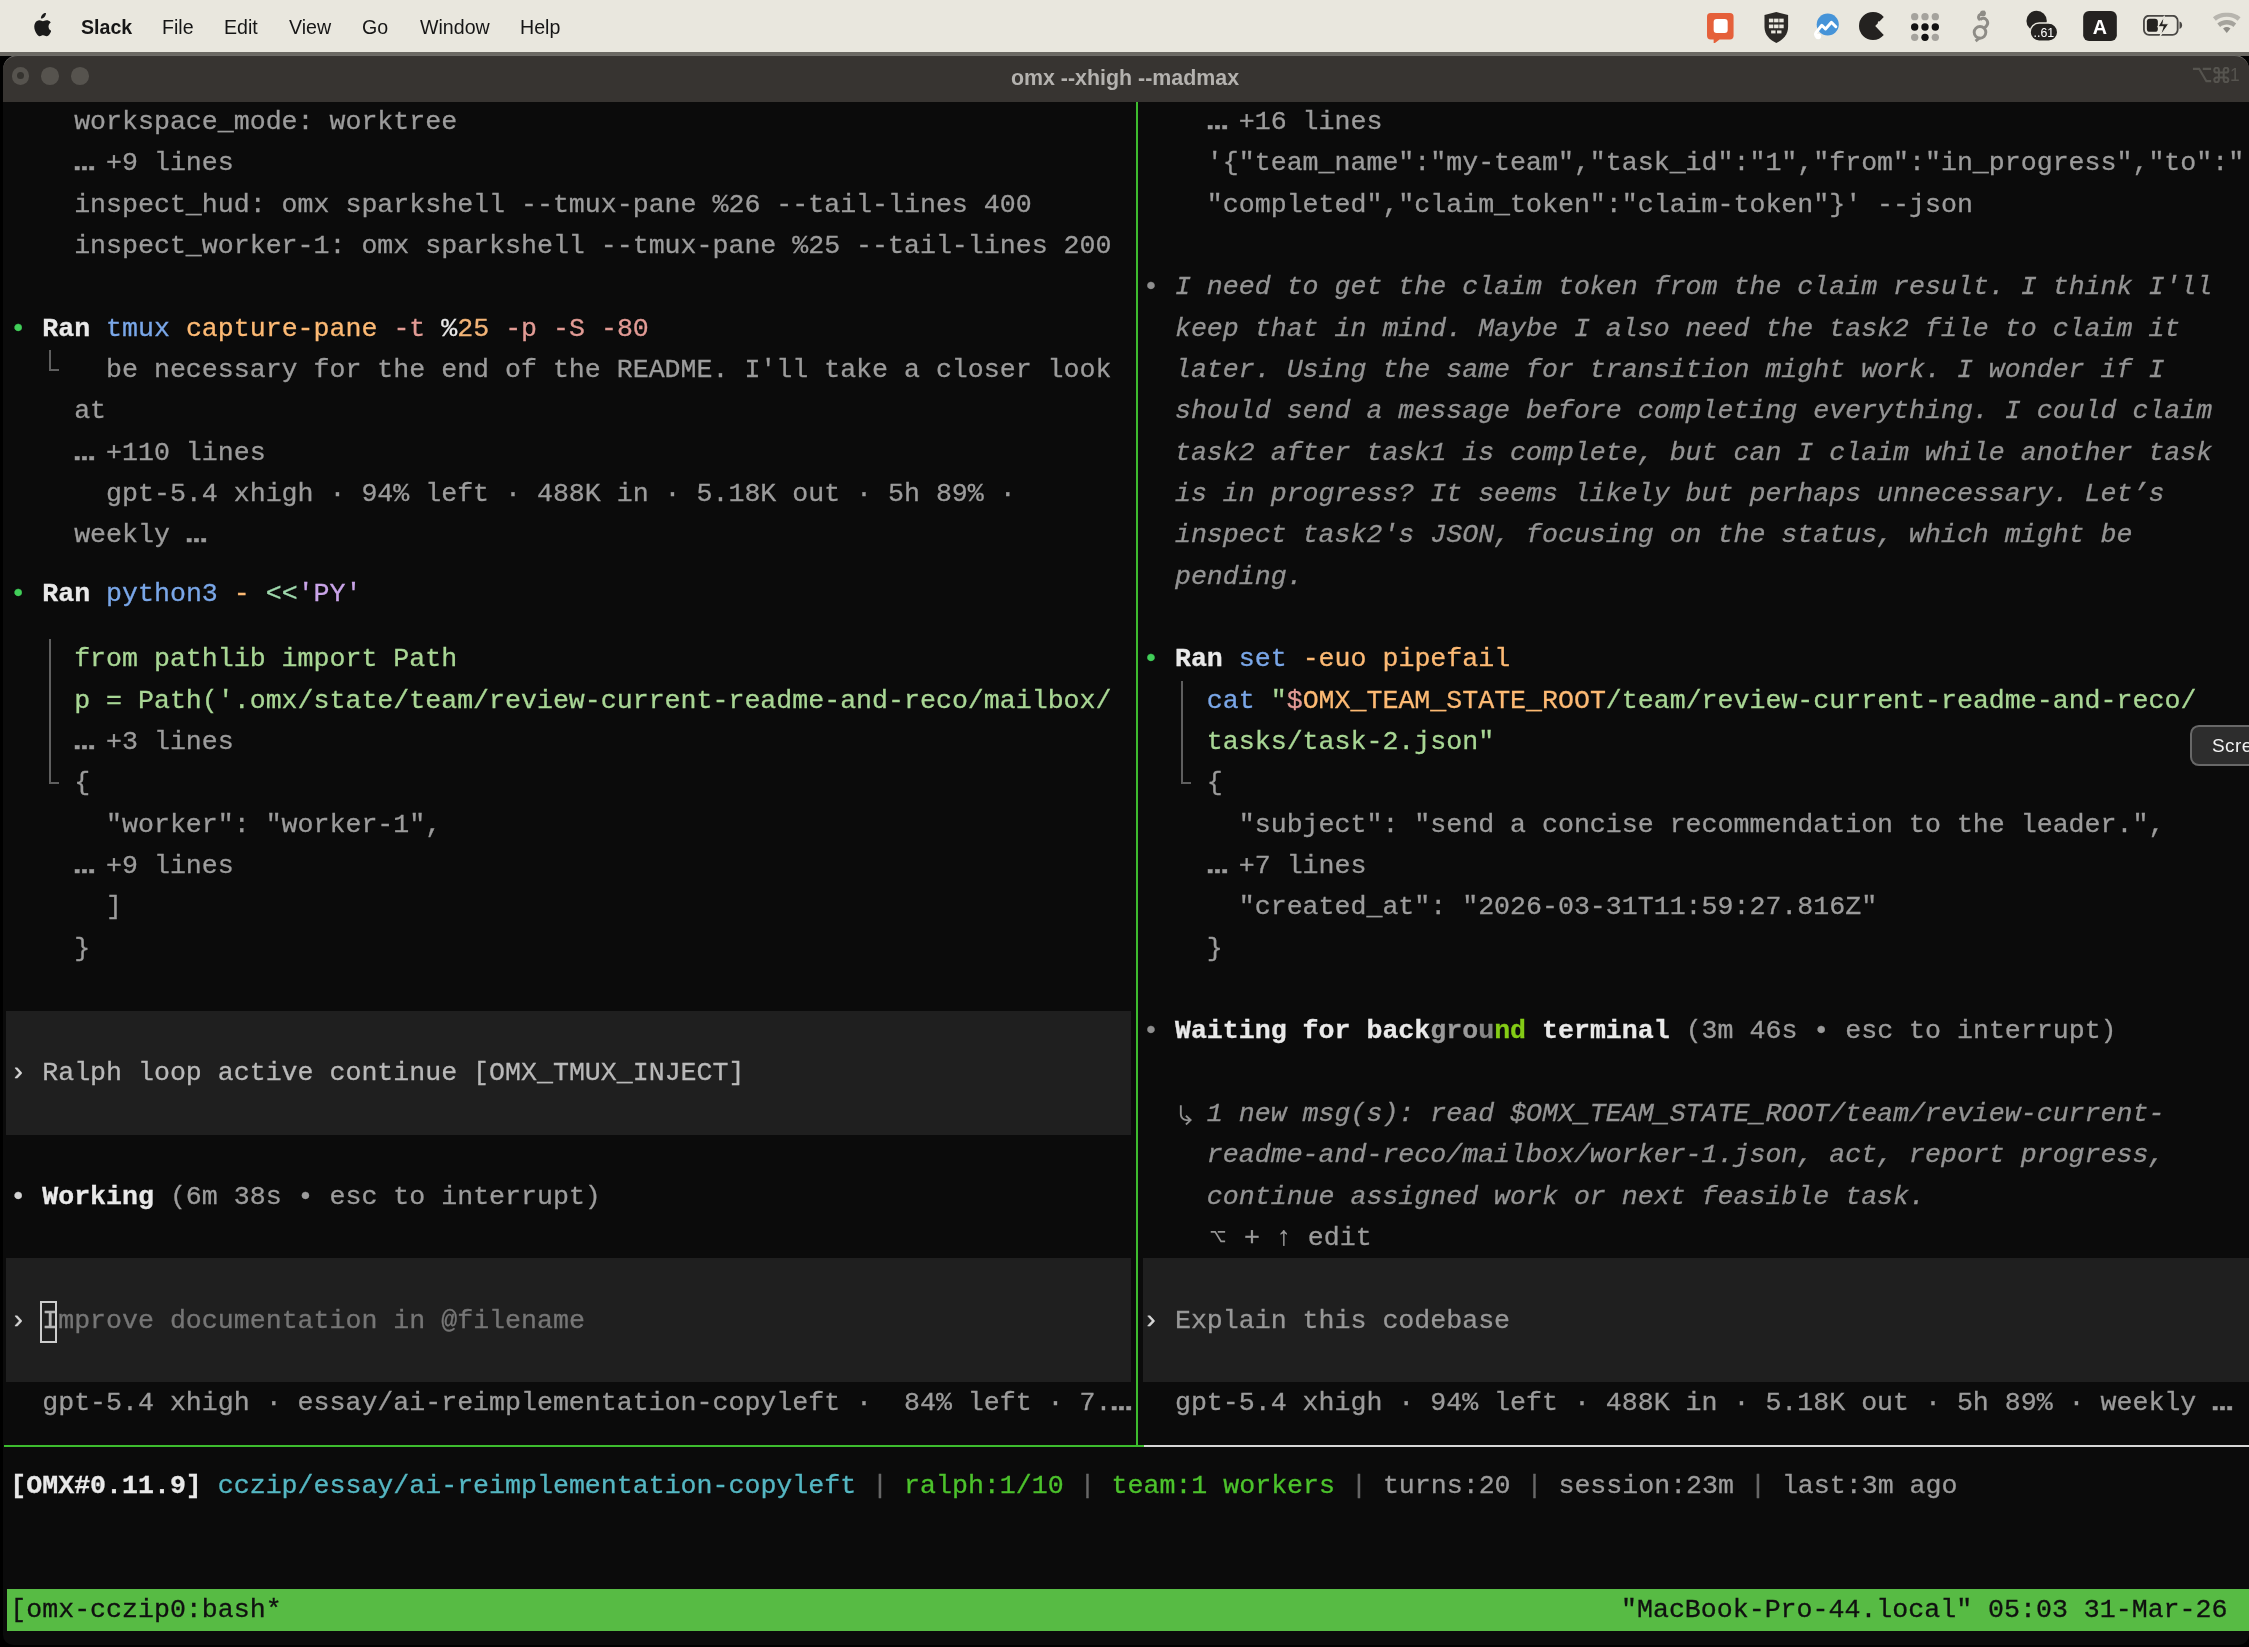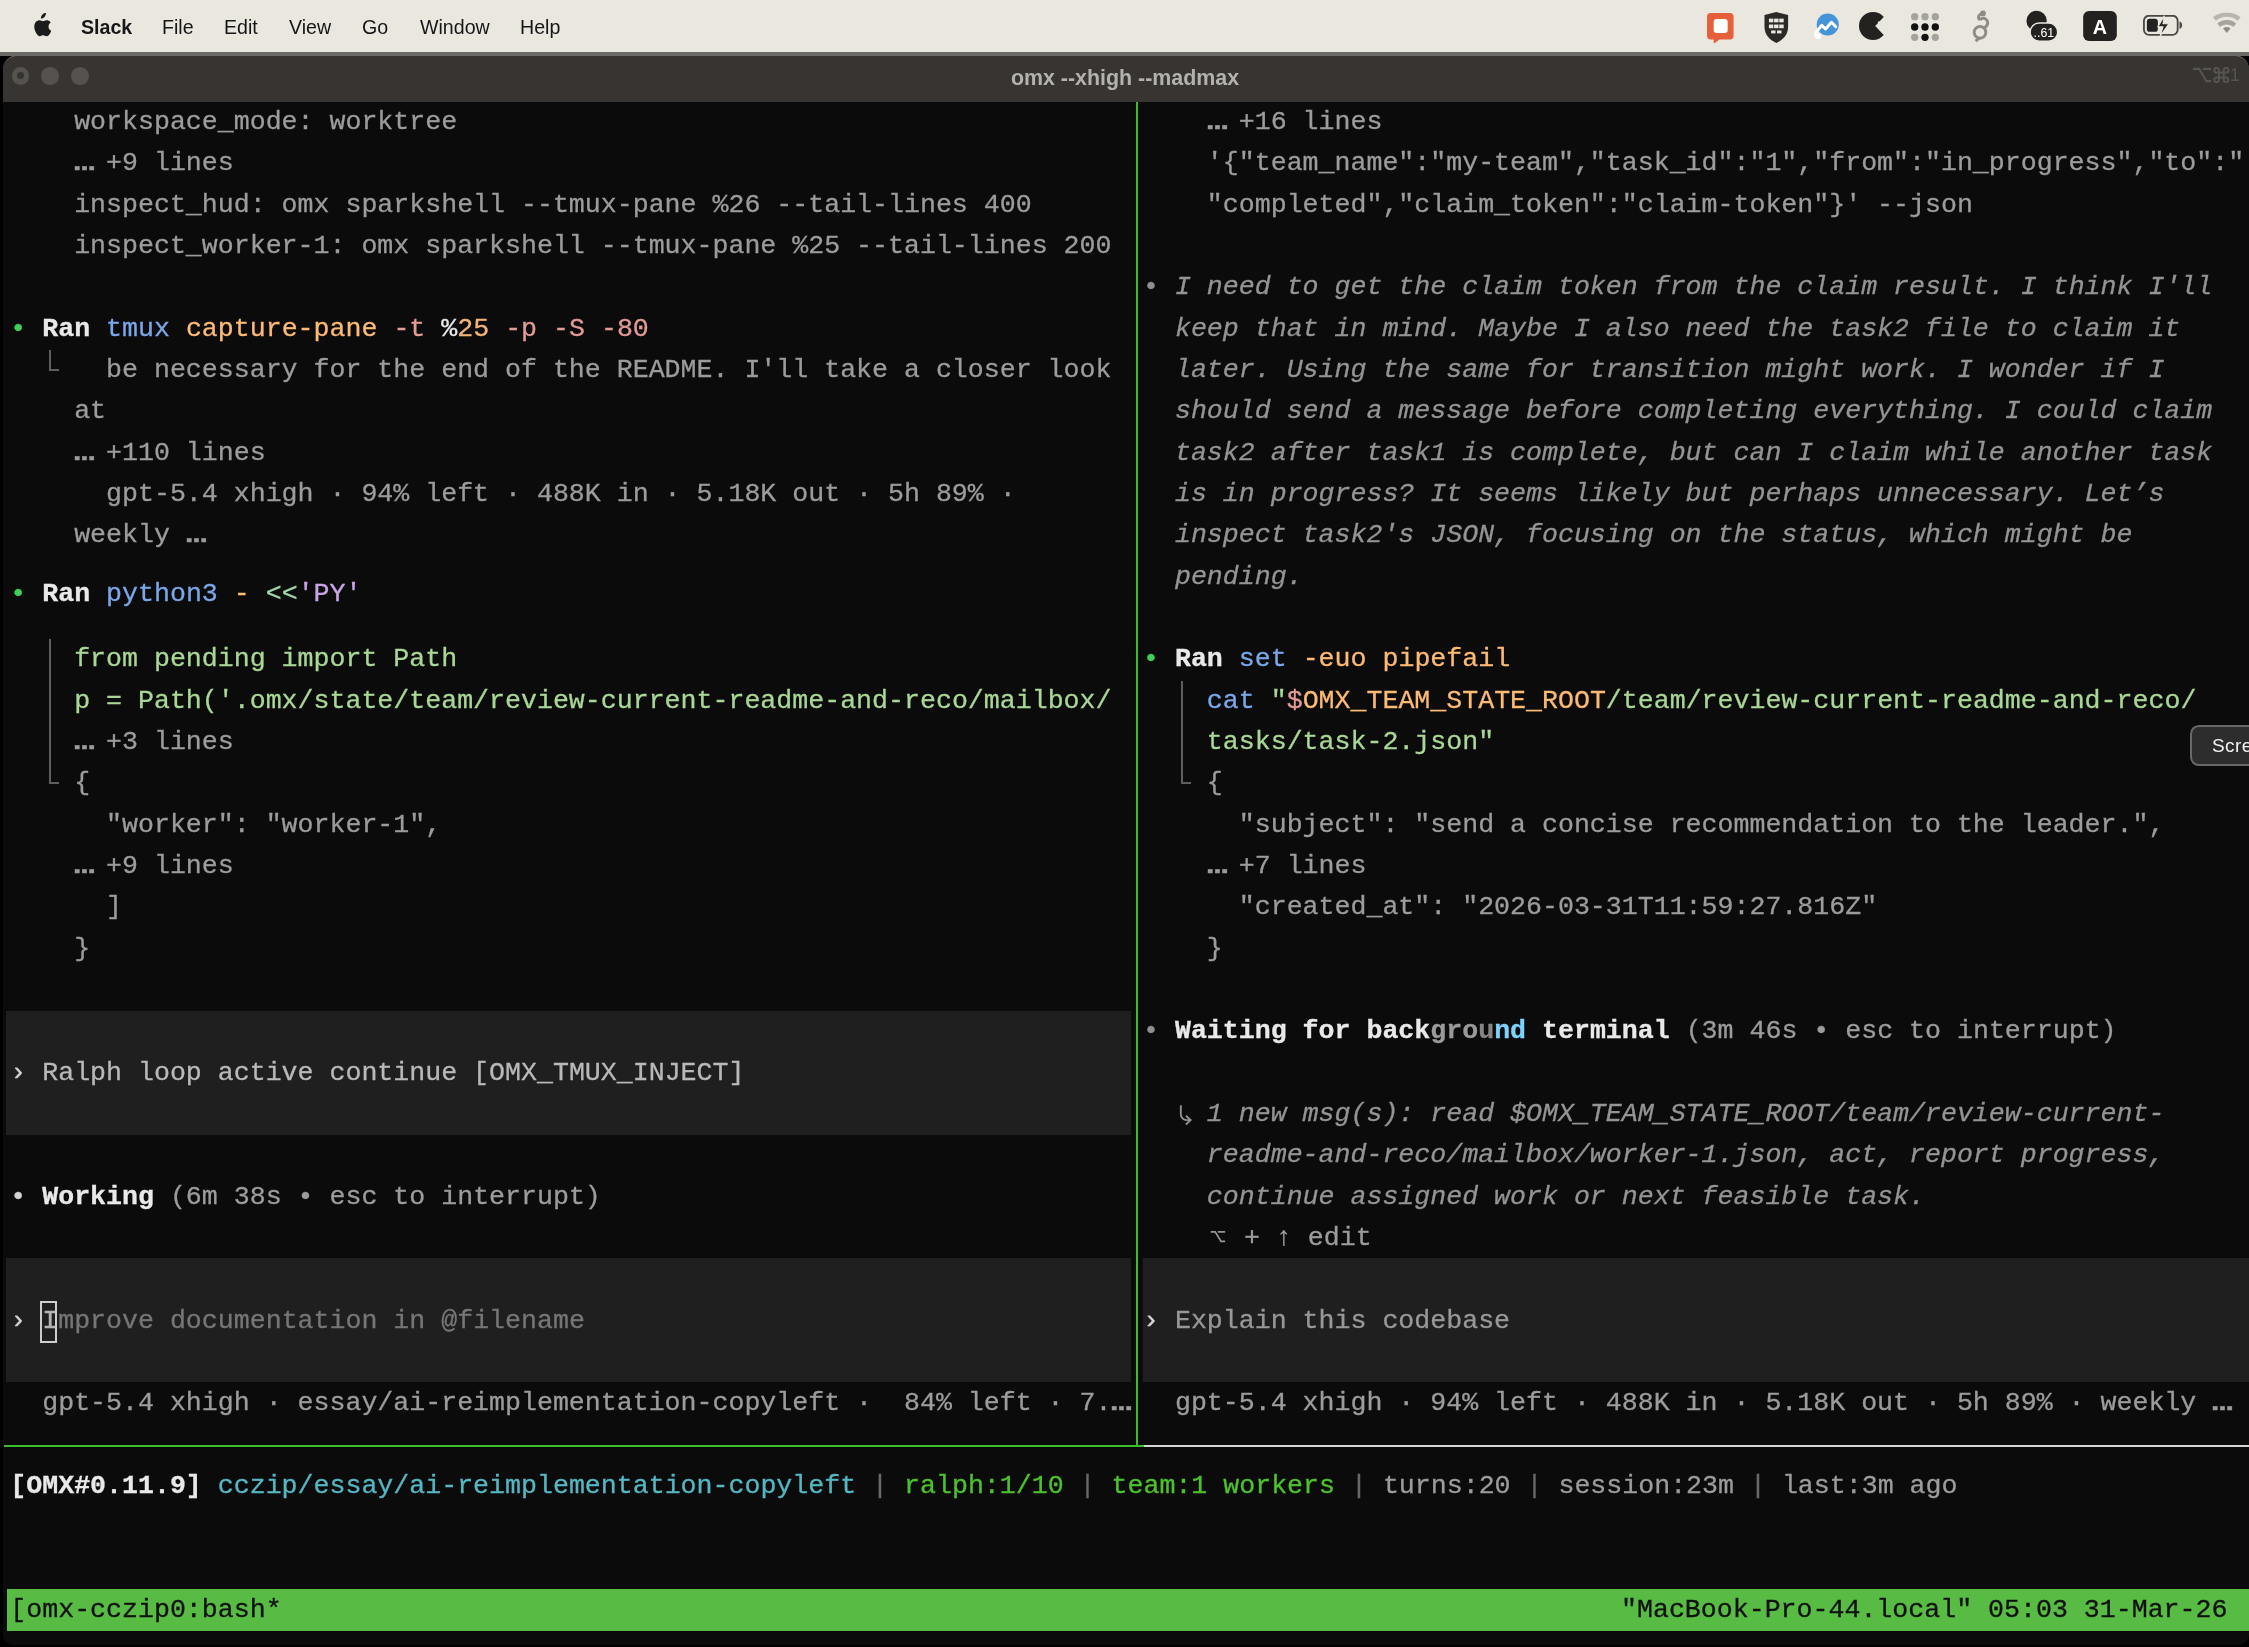--- a/index.html
+++ b/index.html
@@ -156,21 +156,21 @@
 <div class="l" style="left:10.3px;top:143px;">    <span class="el">…</span> +9 lines</div>
 <div class="l" style="left:10.3px;top:185px;">    inspect_hud: omx sparkshell --tmux-pane %26 --tail-lines 400</div>
 <div class="l" style="left:10.3px;top:226px;">    inspect_worker-1: omx sparkshell --tmux-pane %25 --tail-lines 200</div>
 <div class="l" style="left:10.3px;top:309px;"><span class="gb">•</span> <span class="wb">Ran</span> <span class="bl">tmux</span> <span class="lv">capture-pane</span> <span class="sa">-t</span> <span class="wh">%</span><span class="or">25</span> <span class="sa">-p</span> <span class="sa">-S</span> <span class="sa">-80</span></div>
 <div class="l" style="left:10.3px;top:350px;">      be necessary for the end of the README. I'll take a closer look</div>
 <div class="l" style="left:10.3px;top:391px;">    at</div>
 <div class="l" style="left:10.3px;top:433px;">    <span class="el">…</span> +110 lines</div>
 <div class="l" style="left:10.3px;top:474px;">      gpt-5.4 xhigh · 94% left · 488K in · 5.18K out · 5h 89% ·</div>
 <div class="l" style="left:10.3px;top:515px;">    weekly <span class="el">…</span></div>
 <div class="l" style="left:10.3px;top:574px;"><span class="gb">•</span> <span class="wb">Ran</span> <span class="bl">python3</span> <span class="lv">-</span> <span class="mt">&lt;&lt;</span><span class="vi">'PY'</span></div>
-<div class="l" style="left:10.3px;top:639px;">    <span class="sg">from pending import Path</span></div>
+<div class="l" style="left:10.3px;top:639px;">    <span class="sg">from pathlib import Path</span></div>
 <div class="l" style="left:10.3px;top:681px;">    <span class="sg">p = Path('.omx/state/team/review-current-readme-and-reco/mailbox/</span></div>
 <div class="l" style="left:10.3px;top:722px;">    <span class="el">…</span> +3 lines</div>
 <div class="l" style="left:10.3px;top:763px;">    {</div>
 <div class="l" style="left:10.3px;top:805px;">      "worker": "worker-1",</div>
 <div class="l" style="left:10.3px;top:846px;">    <span class="el">…</span> +9 lines</div>
 <div class="l" style="left:10.3px;top:887px;">      ]</div>
 <div class="l" style="left:10.3px;top:929px;">    }</div>
 <div class="l" style="left:10.3px;top:1053px;"><span class="pr">›</span> <span class="mid">Ralph loop active continue [OMX_TMUX_INJECT]</span></div>
 <div class="l" style="left:10.3px;top:1177px;"><span class="wbu">•</span> <span class="wb">Working</span> (6m 38s • esc to interrupt)</div>
 <div class="l" style="left:10.3px;top:1301px;"><span class="pr">›</span> <span class="cur">I</span><span class="ph">mprove documentation in @filename</span></div>
@@ -187,21 +187,21 @@
 <div class="l" style="left:1143px;top:515px;">  <span class="it">inspect task2's JSON, focusing on the status, which might be</span></div>
 <div class="l" style="left:1143px;top:557px;">  <span class="it">pending.</span></div>
 <div class="l" style="left:1143px;top:639px;"><span class="gb">•</span> <span class="wb">Ran</span> <span class="bl">set</span> <span class="lv">-euo</span> <span class="lv">pipefail</span></div>
 <div class="l" style="left:1143px;top:681px;">    <span class="bl">cat</span> <span class="sg">"</span><span class="sa">$</span><span class="lv">OMX_TEAM_STATE_ROOT</span><span class="sg">/team/review-current-readme-and-reco/</span></div>
 <div class="l" style="left:1143px;top:722px;">    <span class="sg">tasks/task-2.json"</span></div>
 <div class="l" style="left:1143px;top:763px;">    {</div>
 <div class="l" style="left:1143px;top:805px;">      "subject": "send a concise recommendation to the leader.",</div>
 <div class="l" style="left:1143px;top:846px;">    <span class="el">…</span> +7 lines</div>
 <div class="l" style="left:1143px;top:887px;">      "created_at": "2026-03-31T11:59:27.816Z"</div>
 <div class="l" style="left:1143px;top:929px;">    }</div>
-<div class="l" style="left:1143px;top:1011px;"><span class="gy">•</span> <span class="wb">Waiting for back</span><span class="wb" style="color:#9a9a9a;">gro</span><span class="wb" style="color:#858585;">u</span><span class="wb" style="color:#7dd3fc;">nd</span><span class="wb"> terminal</span> (3m 46s • esc to interrupt)</div>
+<div class="l" style="left:1143px;top:1011px;"><span class="gy">•</span> <span class="wb">Waiting for back</span><span class="wb" style="color:#9a9a9a;">gro</span><span class="wb" style="color:#858585;">u</span><span class="wb" style="color:#84cc16;">nd</span><span class="wb"> terminal</span> (3m 46s • esc to interrupt)</div>
 <div class="l" style="left:1143px;top:1094px;">    <span class="it">1 new msg(s): read $OMX_TEAM_STATE_ROOT/team/review-current-</span></div>
 <div class="l" style="left:1143px;top:1135px;">    <span class="it">readme-and-reco/mailbox/worker-1.json, act, report progress,</span></div>
 <div class="l" style="left:1143px;top:1177px;">    <span class="it">continue assigned work or next feasible task.</span></div>
 <div class="l" style="left:1244px;top:1218px;">+ ↑ edit</div>
 <div class="l" style="left:1143px;top:1301px;"><span class="pr">›</span> <span class="ph2">Explain this codebase</span></div>
 <div class="l" style="left:1143px;top:1383px;">  gpt-5.4 xhigh · 94% left · 488K in · 5.18K out · 5h 89% · weekly <span class="el">…</span></div>
 <div class="l" style="left:10.3px;top:1466px;"><span class="wb">[OMX#0.11.9]</span> <span class="cy">cczip/essay/ai-reimplementation-copyleft</span> <span class="sep">|</span> <span class="gn">ralph:1/10</span> <span class="sep">|</span> <span class="gn">team:1 workers</span> <span class="sep">|</span> turns:20 <span class="sep">|</span> session:23m <span class="sep">|</span> last:3m ago</div>
 <div class="vl" style="left:49px;top:350px;height:20.7px;"></div>
 <div class="hl" style="left:49px;top:369px;width:9.6px;"></div>
 <div class="vl" style="left:49px;top:639px;height:145px;"></div>

